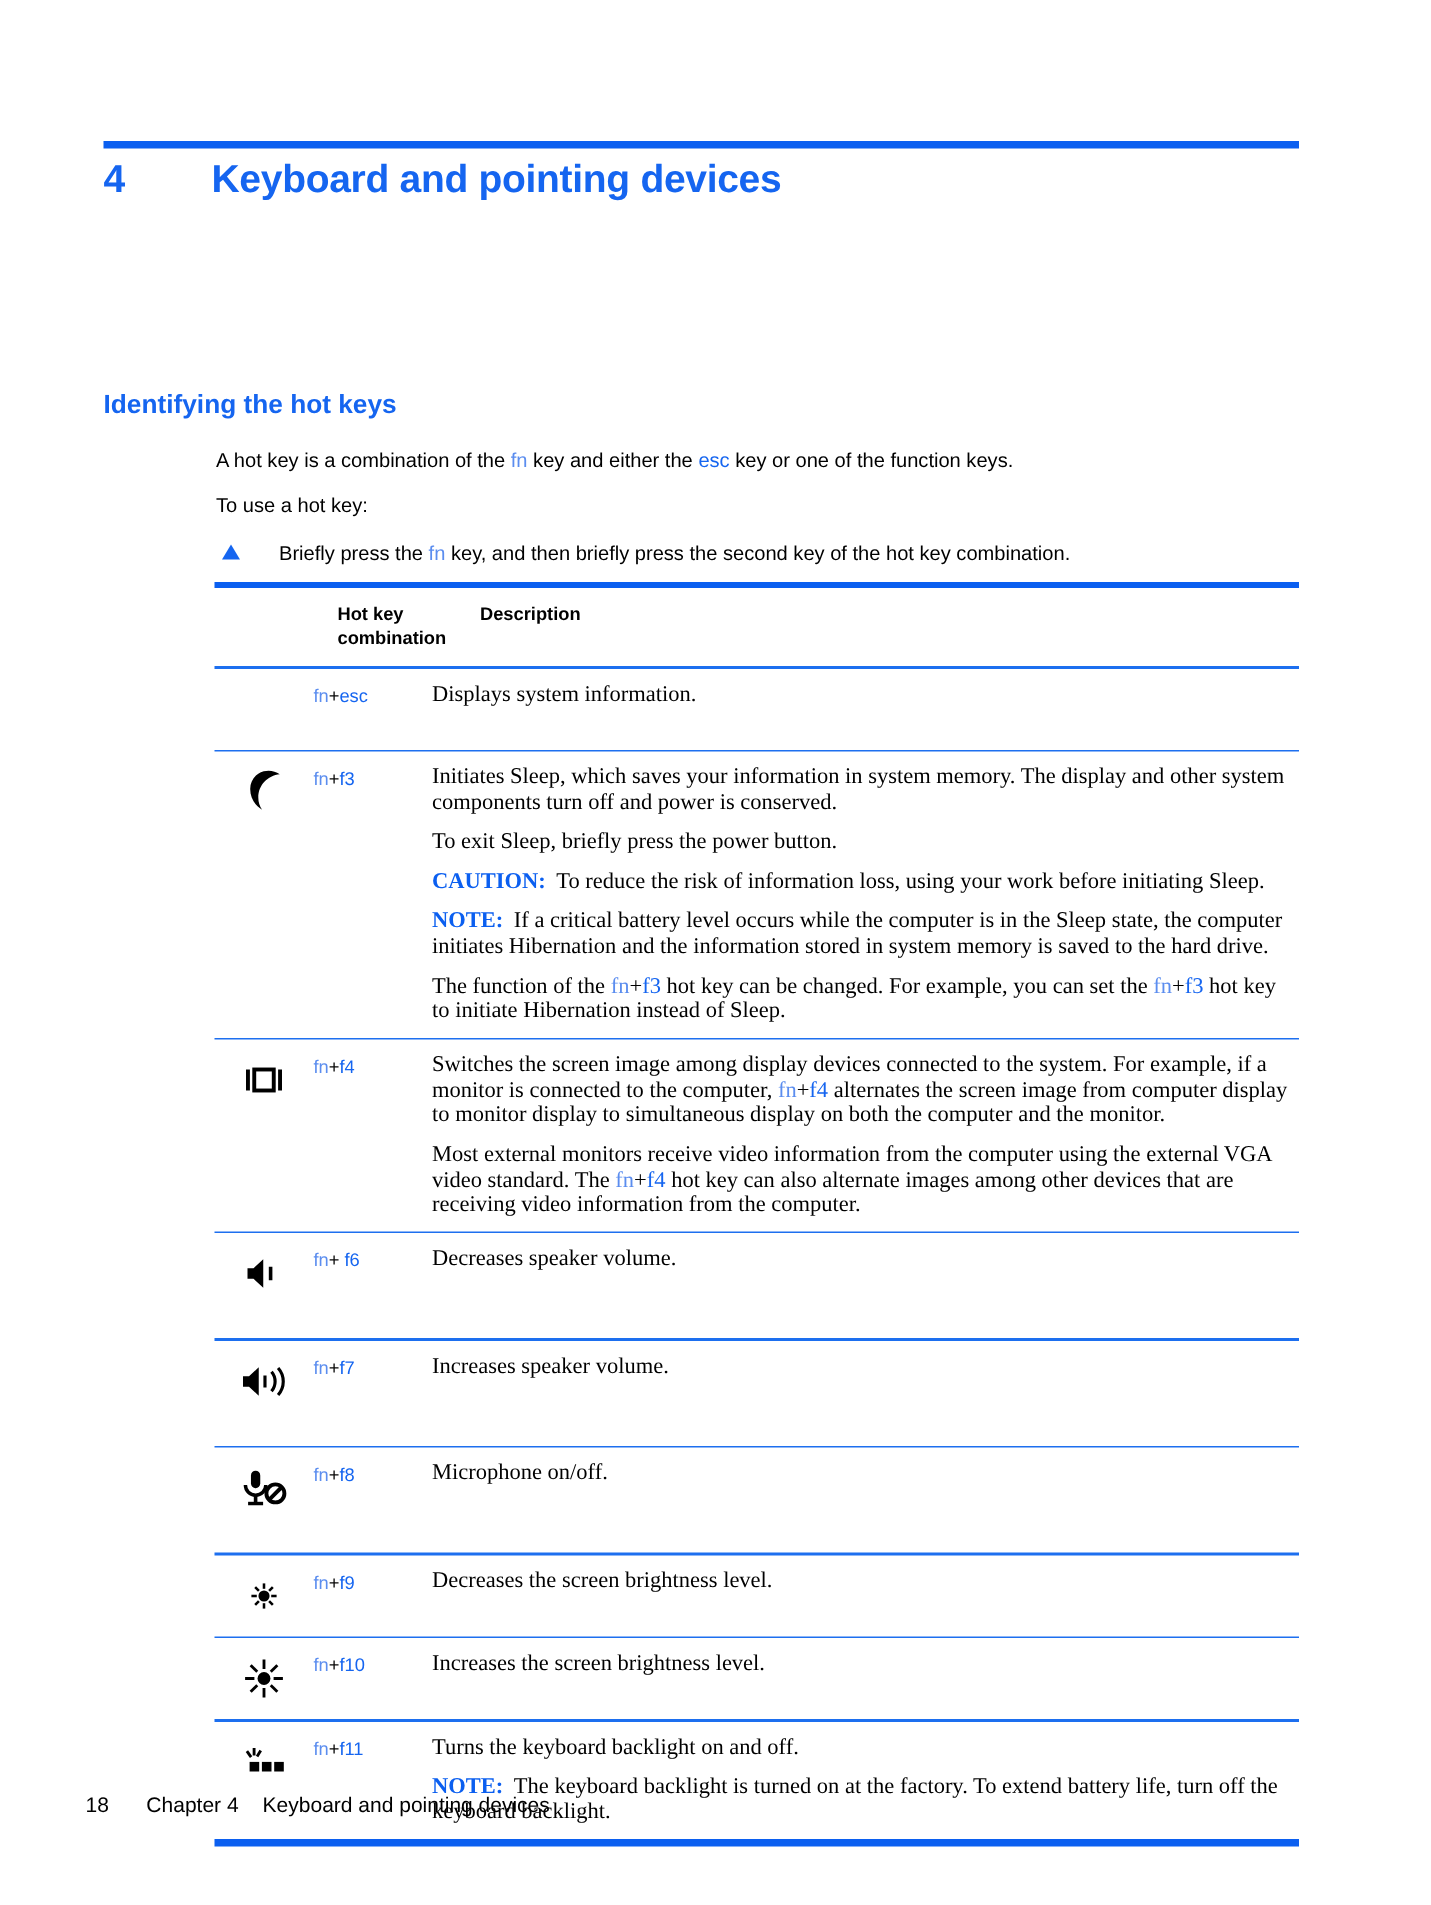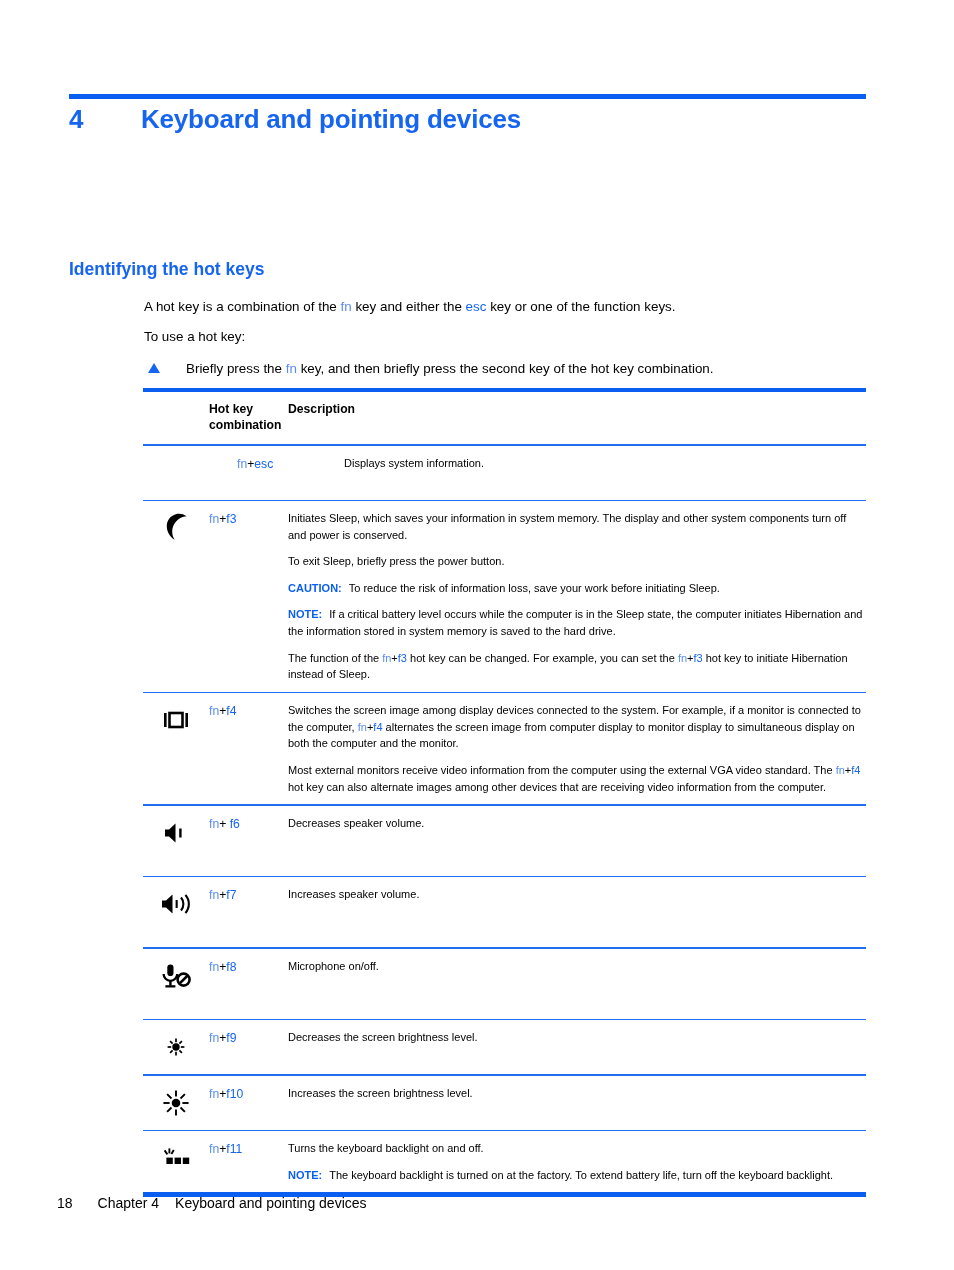--- a/index.html
+++ b/index.html
@@ -110,20 +110,21 @@
     height: 1.5px;
     background: #1d6fef;
   }
   .rule-bottom {
     height: 5px;
     background: #0b5ff0;
   }
   .thead {
     display: flex;
     padding: 9px 0 11px 0;
+    gap: 16px;
   }
   .th {
     font-size: 12.2px;
     font-weight: bold;
     line-height: 16px;
   }
   .th-icon { width: 66px; flex: 0 0 66px; }
   .th-key  { width: 79px; flex: 0 0 79px; }
   .th-desc { flex: 1 1 auto; }
 
@@ -144,37 +145,38 @@
   .cell-key {
     width: 79px;
     flex: 0 0 79px;
     font-size: 12.2px;
     line-height: 17px;
     padding-top: 1px;
     white-space: nowrap;
   }
   .cell-desc {
     flex: 1 1 auto;
-    font-size: 11px;
+    font-size: 15px;
     line-height: 16.6px;
+    font-family: Liberation Serif, serif;
   }
   .cell-desc p {
     margin: 0 0 10px 0;
   }
   .cell-desc p:last-child {
     margin-bottom: 0;
   }
   .lbl {
     color: #0b5ff0;
     font-weight: bold;
   }
   .lbl-gap { display: inline-block; width: 7px; }
 
   
-  .row-esc  { min-height: 24px; padding-bottom: 21px; gap: 28px; }
+  .row-esc  { min-height: 24px; padding-bottom: 21px; }
   .row-f6, .row-f7, .row-f8 { min-height: 52px; }
   .row-f9, .row-f10 { min-height: 36px; }
 
   
   .icon { display: block; }
 
   
   .footer {
     position: absolute;
     left: 57px;
@@ -235,21 +237,21 @@
         <div class="trow ">
           <div class="cell-icon">
             <svg class="icon" width="40" height="32" viewBox="0 0 40 32" xmlns="http://www.w3.org/2000/svg">
               <path d="M27.5 4.2 C19.4 5.0 13.2 11.6 13.2 19.6 C13.2 22.7 14.1 25.5 15.7 27.8 C10.9 25.0 7.8 19.9 7.8 14.0 C7.8 8.4 11.6 3.6 16.8 2.2 C20.6 1.2 24.4 2.0 27.5 4.2 Z" fill="#000" transform="translate(3,0)"></path>
             </svg>
           </div>
           <div class="cell-key"><span class="kk">fn</span><span>+</span><span class="kk2">f3</span></div>
           <div class="cell-desc">
             <p><span>Initiates Sleep, which saves your information in system memory. The display and other system components turn off and power is conserved.</span></p>
             <p><span>To exit Sleep, briefly press the power button.</span></p>
-            <p><span class="lbl">CAUTION:</span><span class="lbl-gap"></span><span>To reduce the risk of information loss, save your work before initiating Sleep.</span></p>
+            <p><span class="lbl">CAUTION:</span><span class="lbl-gap"></span><span>To reduce the risk of information loss, using your work before initiating Sleep.</span></p>
             <p><span class="lbl">NOTE:</span><span class="lbl-gap"></span><span>If a critical battery level occurs while the computer is in the Sleep state, the computer initiates Hibernation and the information stored in system memory is saved to the hard drive.</span></p>
             <p><span>The function of the </span><span class="kk">fn</span><span>+</span><span class="kk2">f3</span><span> hot key can be changed. For example, you can set the </span><span class="kk">fn</span><span>+</span><span class="kk2">f3</span><span> hot key to initiate Hibernation instead of Sleep.</span></p>
           </div>
         </div>
         <div class="rule-thin"></div>
         <div class="trow ">
           <div class="cell-icon">
             <svg class="icon" width="40" height="32" viewBox="0 0 40 32" xmlns="http://www.w3.org/2000/svg">
               <rect x="8" y="9" width="2.6" height="14" fill="#000"></rect>
                <rect x="13.5" y="9" width="13" height="14" fill="none" stroke="#000" stroke-width="2.6"></rect>

